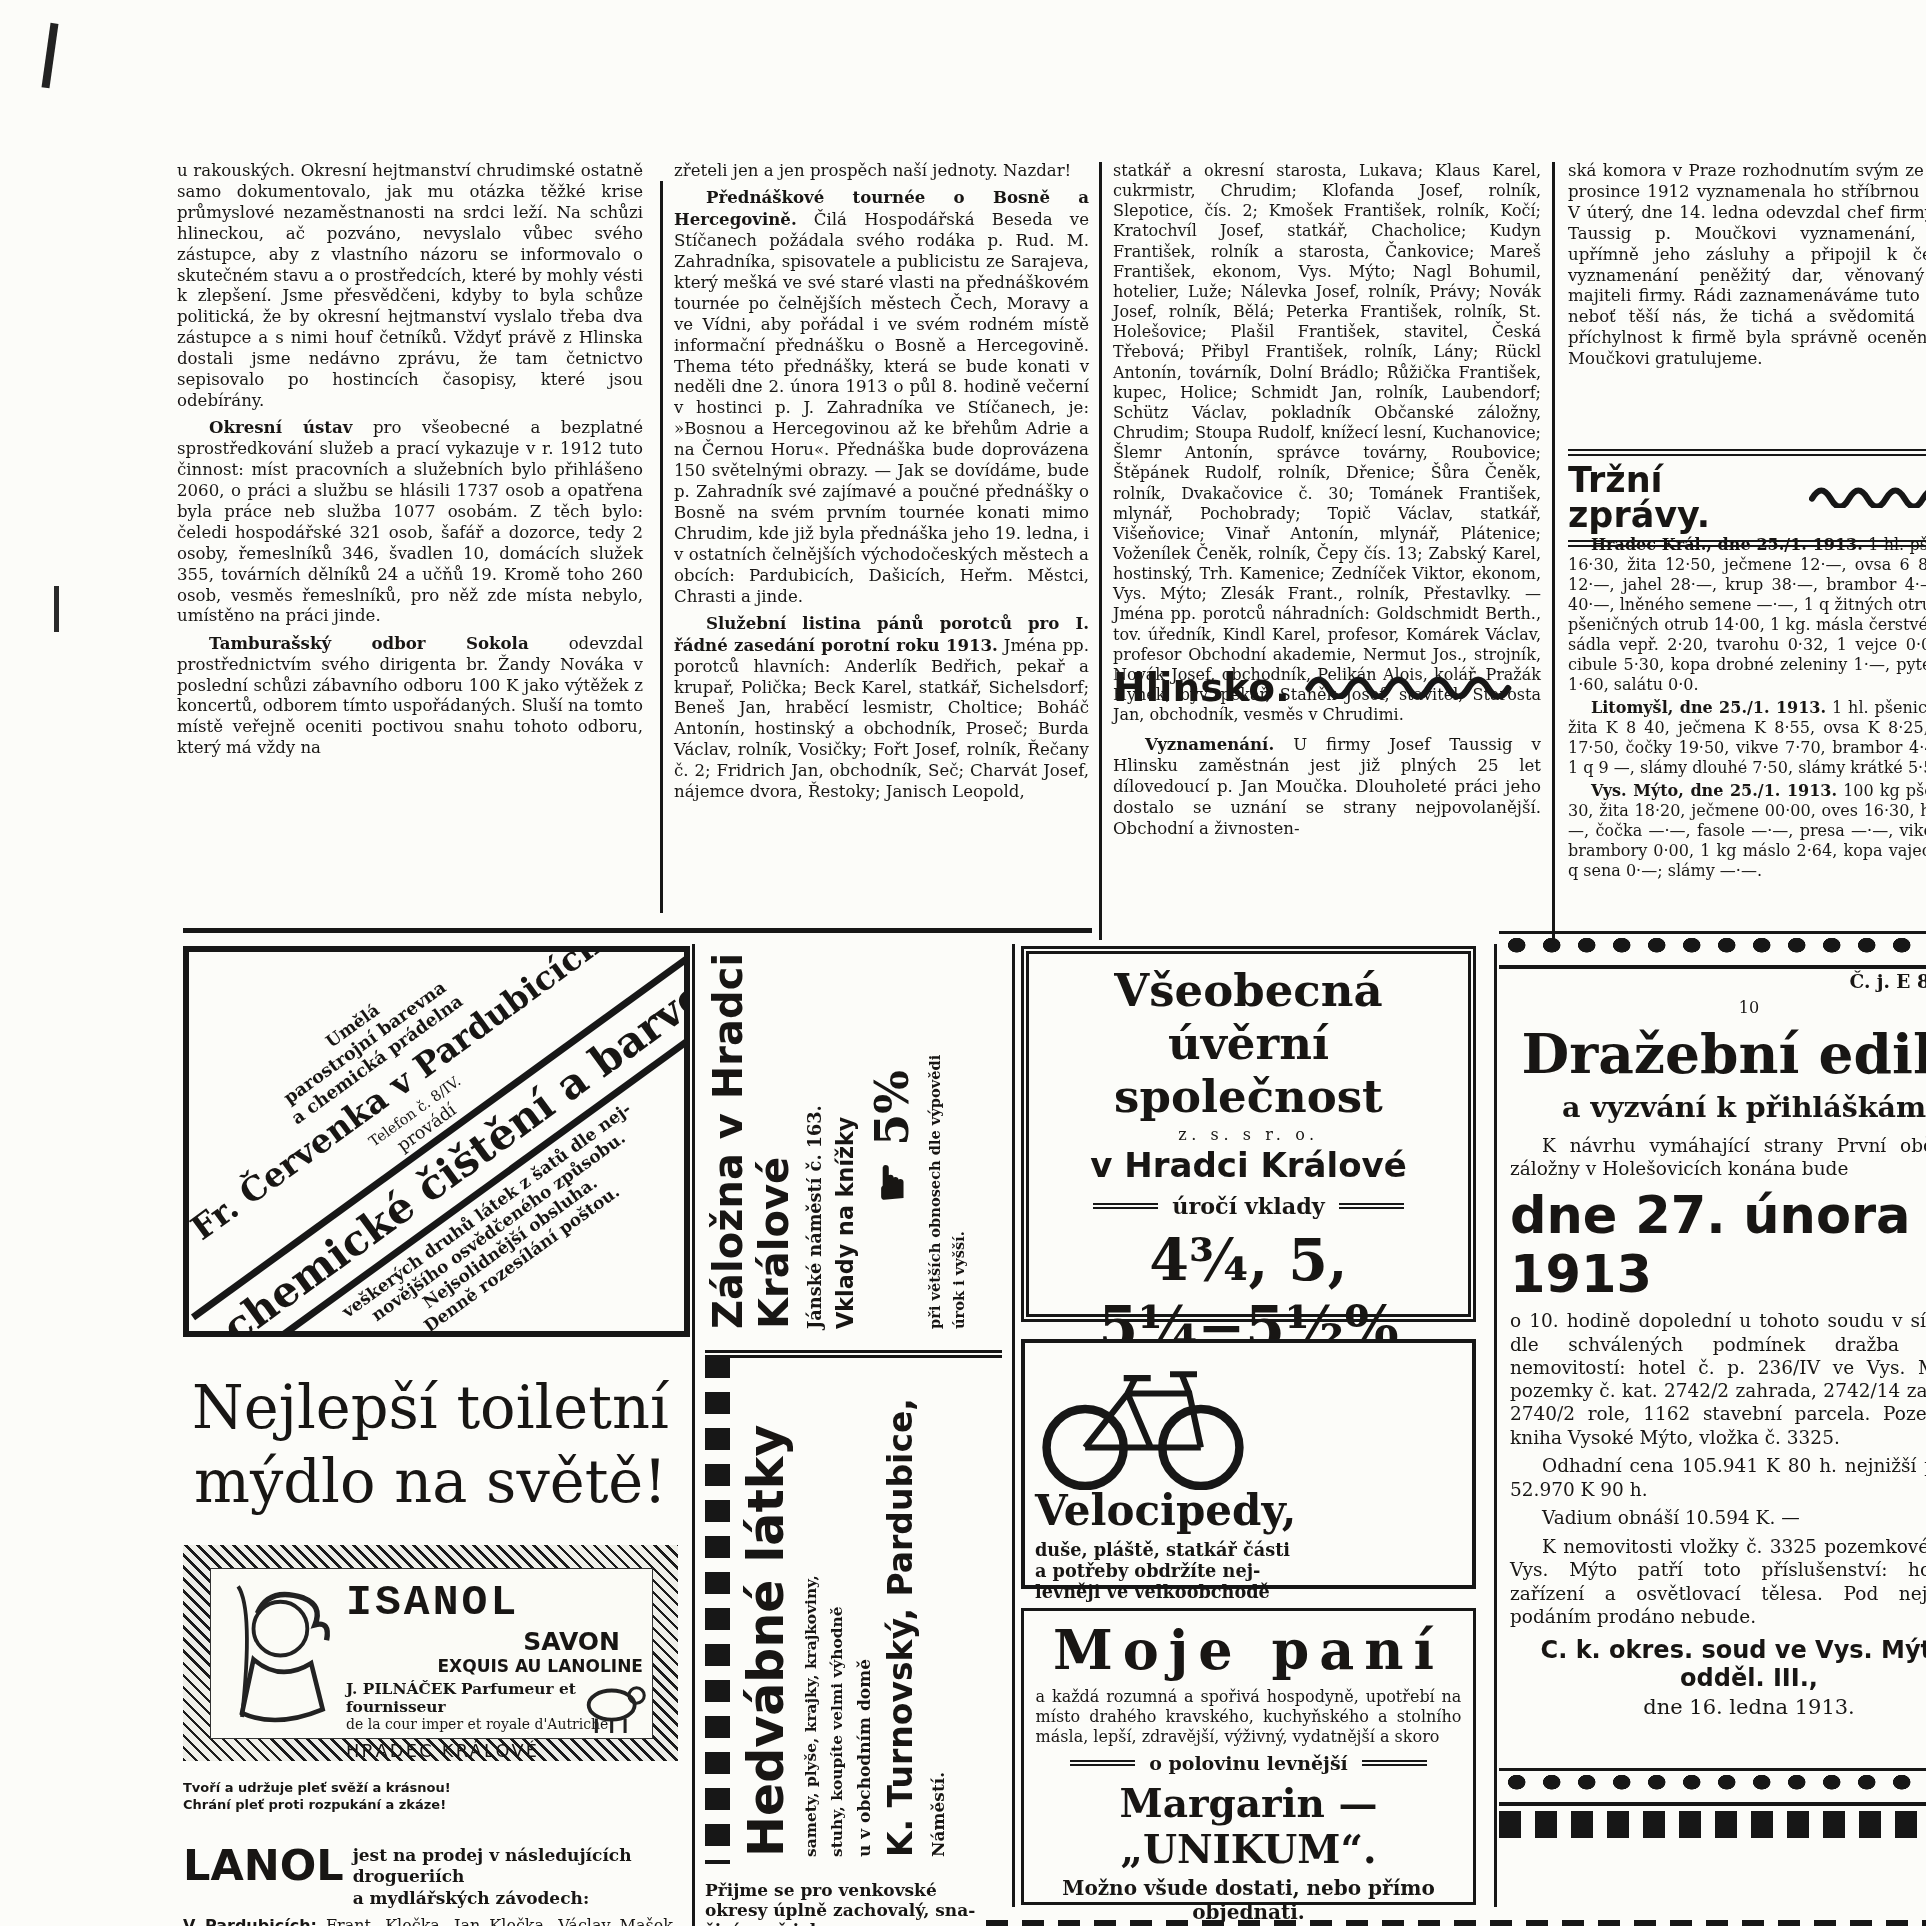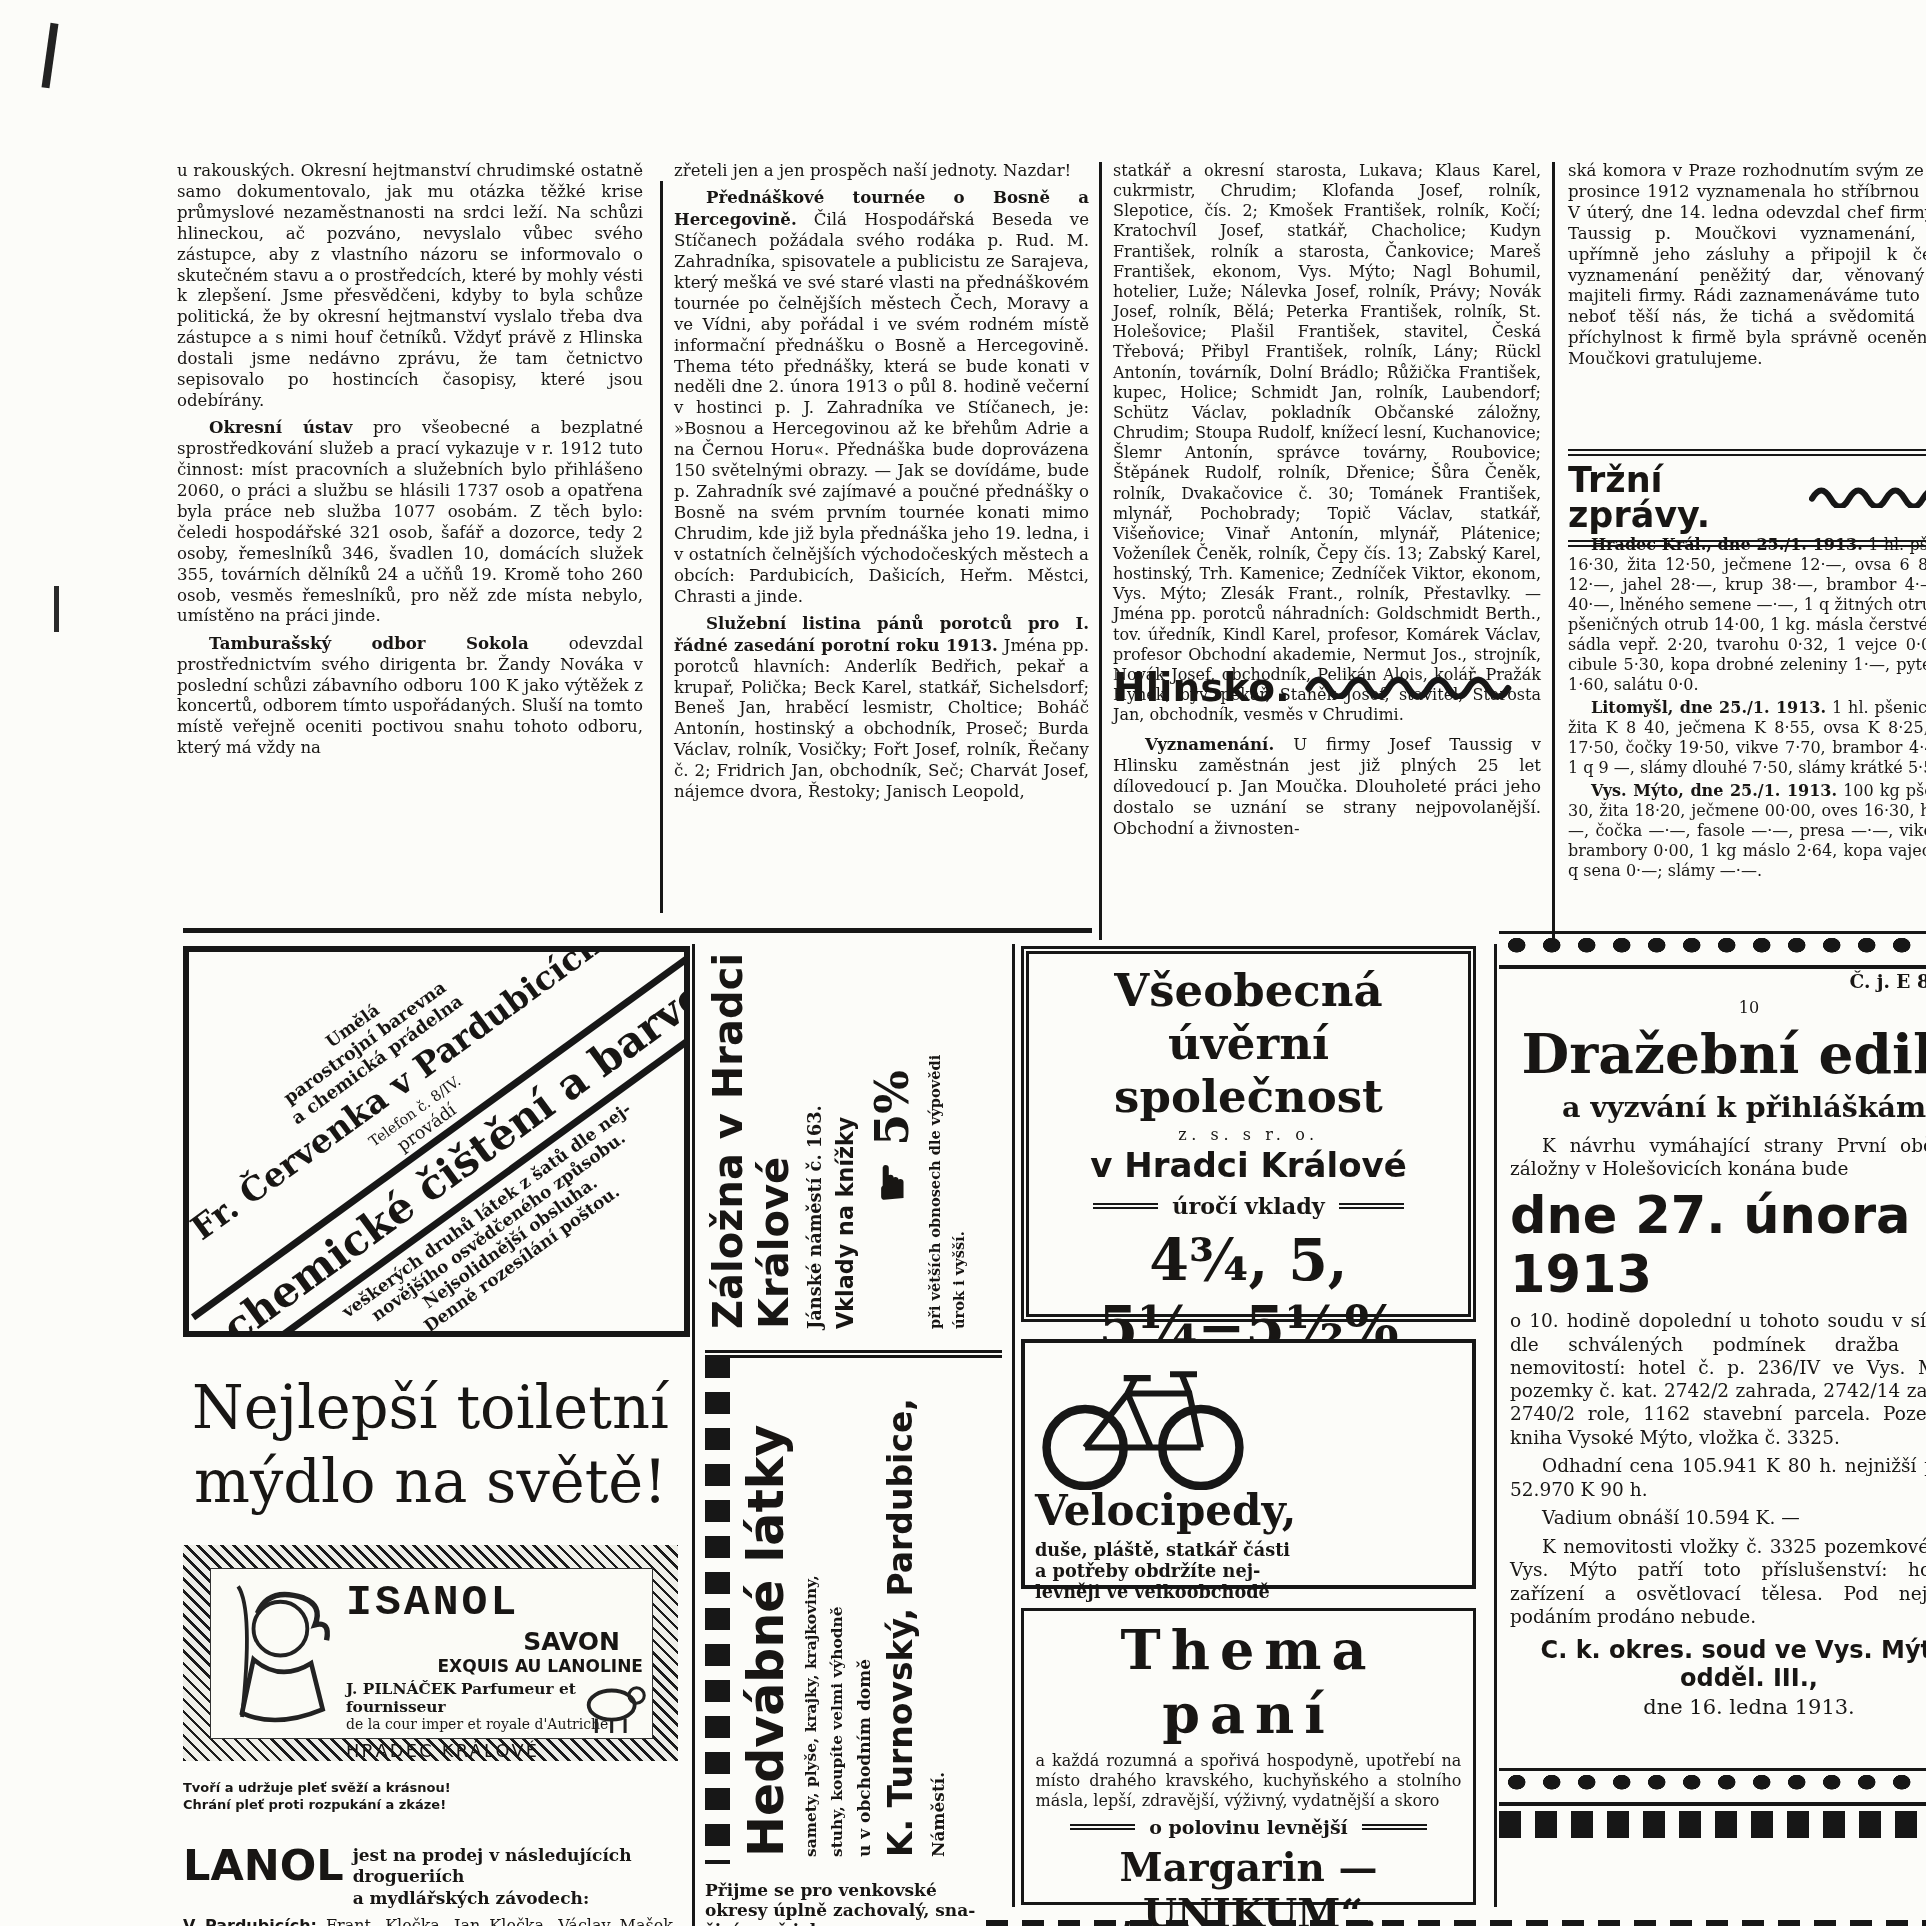--- a/index.html
+++ b/index.html
@@ -210,28 +210,29 @@
     </div>
     <div style="clear:both;font-size:18px;font-weight:bold;text-align:center;margin-top:3.1px">Niklování, emailování a veškeré opravy solidně a levně.</div>
     <div class="flank" style="margin-top:3.9px">
       <span class="ln"></span>
       <span style="font-size:22.3px;font-weight:bold;letter-spacing:5.4px">Žádejte cenník.</span>
       <span class="ln"></span>
     </div>
   </div>
 
   <div class="ad-box ctr" style="left:1021px;top:1608px;width:455px;height:297px;border-width:3.9px;padding:7px 11.6px;box-sizing:border-box">
-    <div style="font-size:54px;font-weight:bold;letter-spacing:10px">Thema paní</div>
+    <div style="font-size:54px;font-weight:bold;letter-spacing:10px">Moje paní</div>
     <p class="b ni" style="font-size:16px;margin-top:4.6px"><span>a každá rozumná a spořivá hospodyně, upotřebí na místo drahého kravského, kuchyňského a stolního másla, lepší, zdravější, výživný, vydatnější a skoro</span></p>
     <div class="flank">
       <span class="ln"></span>
       <span style="font-size:19px;font-weight:bold">o polovinu levnější</span>
       <span class="ln"></span>
     </div>
     <div style="font-size:39px;font-weight:bold;margin-top:5.4px">Margarin — „UNIKUM“.</div>
+    <div style="font-size:20px;font-weight:bold;margin-top:4.6px">Možno všude dostati, nebo přímo objednati.</div>
 
   </div>
 
   <div class="abs scal" style="left:1499px;top:931px;width:497px;height:31px"></div>
   <div class="abs" style="left:1510px;top:971px;width:478px;text-align:right;font-size:18.5px;font-weight:bold"><span>Č. j. E 821/12</span></div>
   <div class="abs ctr" style="left:1510px;top:998px;width:478px;font-size:16px"><span>10</span></div>
   <div class="abs" style="left:1510px;top:1021px;width:478px">
     <div class="ctr" style="font-size:55px;font-weight:bold">Dražební edikt</div>
     <div class="ctr" style="font-size:28.5px;font-weight:bold;margin:3.9px 0 10px">a vyzvání k přihláškám.</div>
     <p class="b" style="font-size:18.5px"><span>K návrhu vymáhající strany První občanské záložny v Holešovicích konána bude</span></p>

